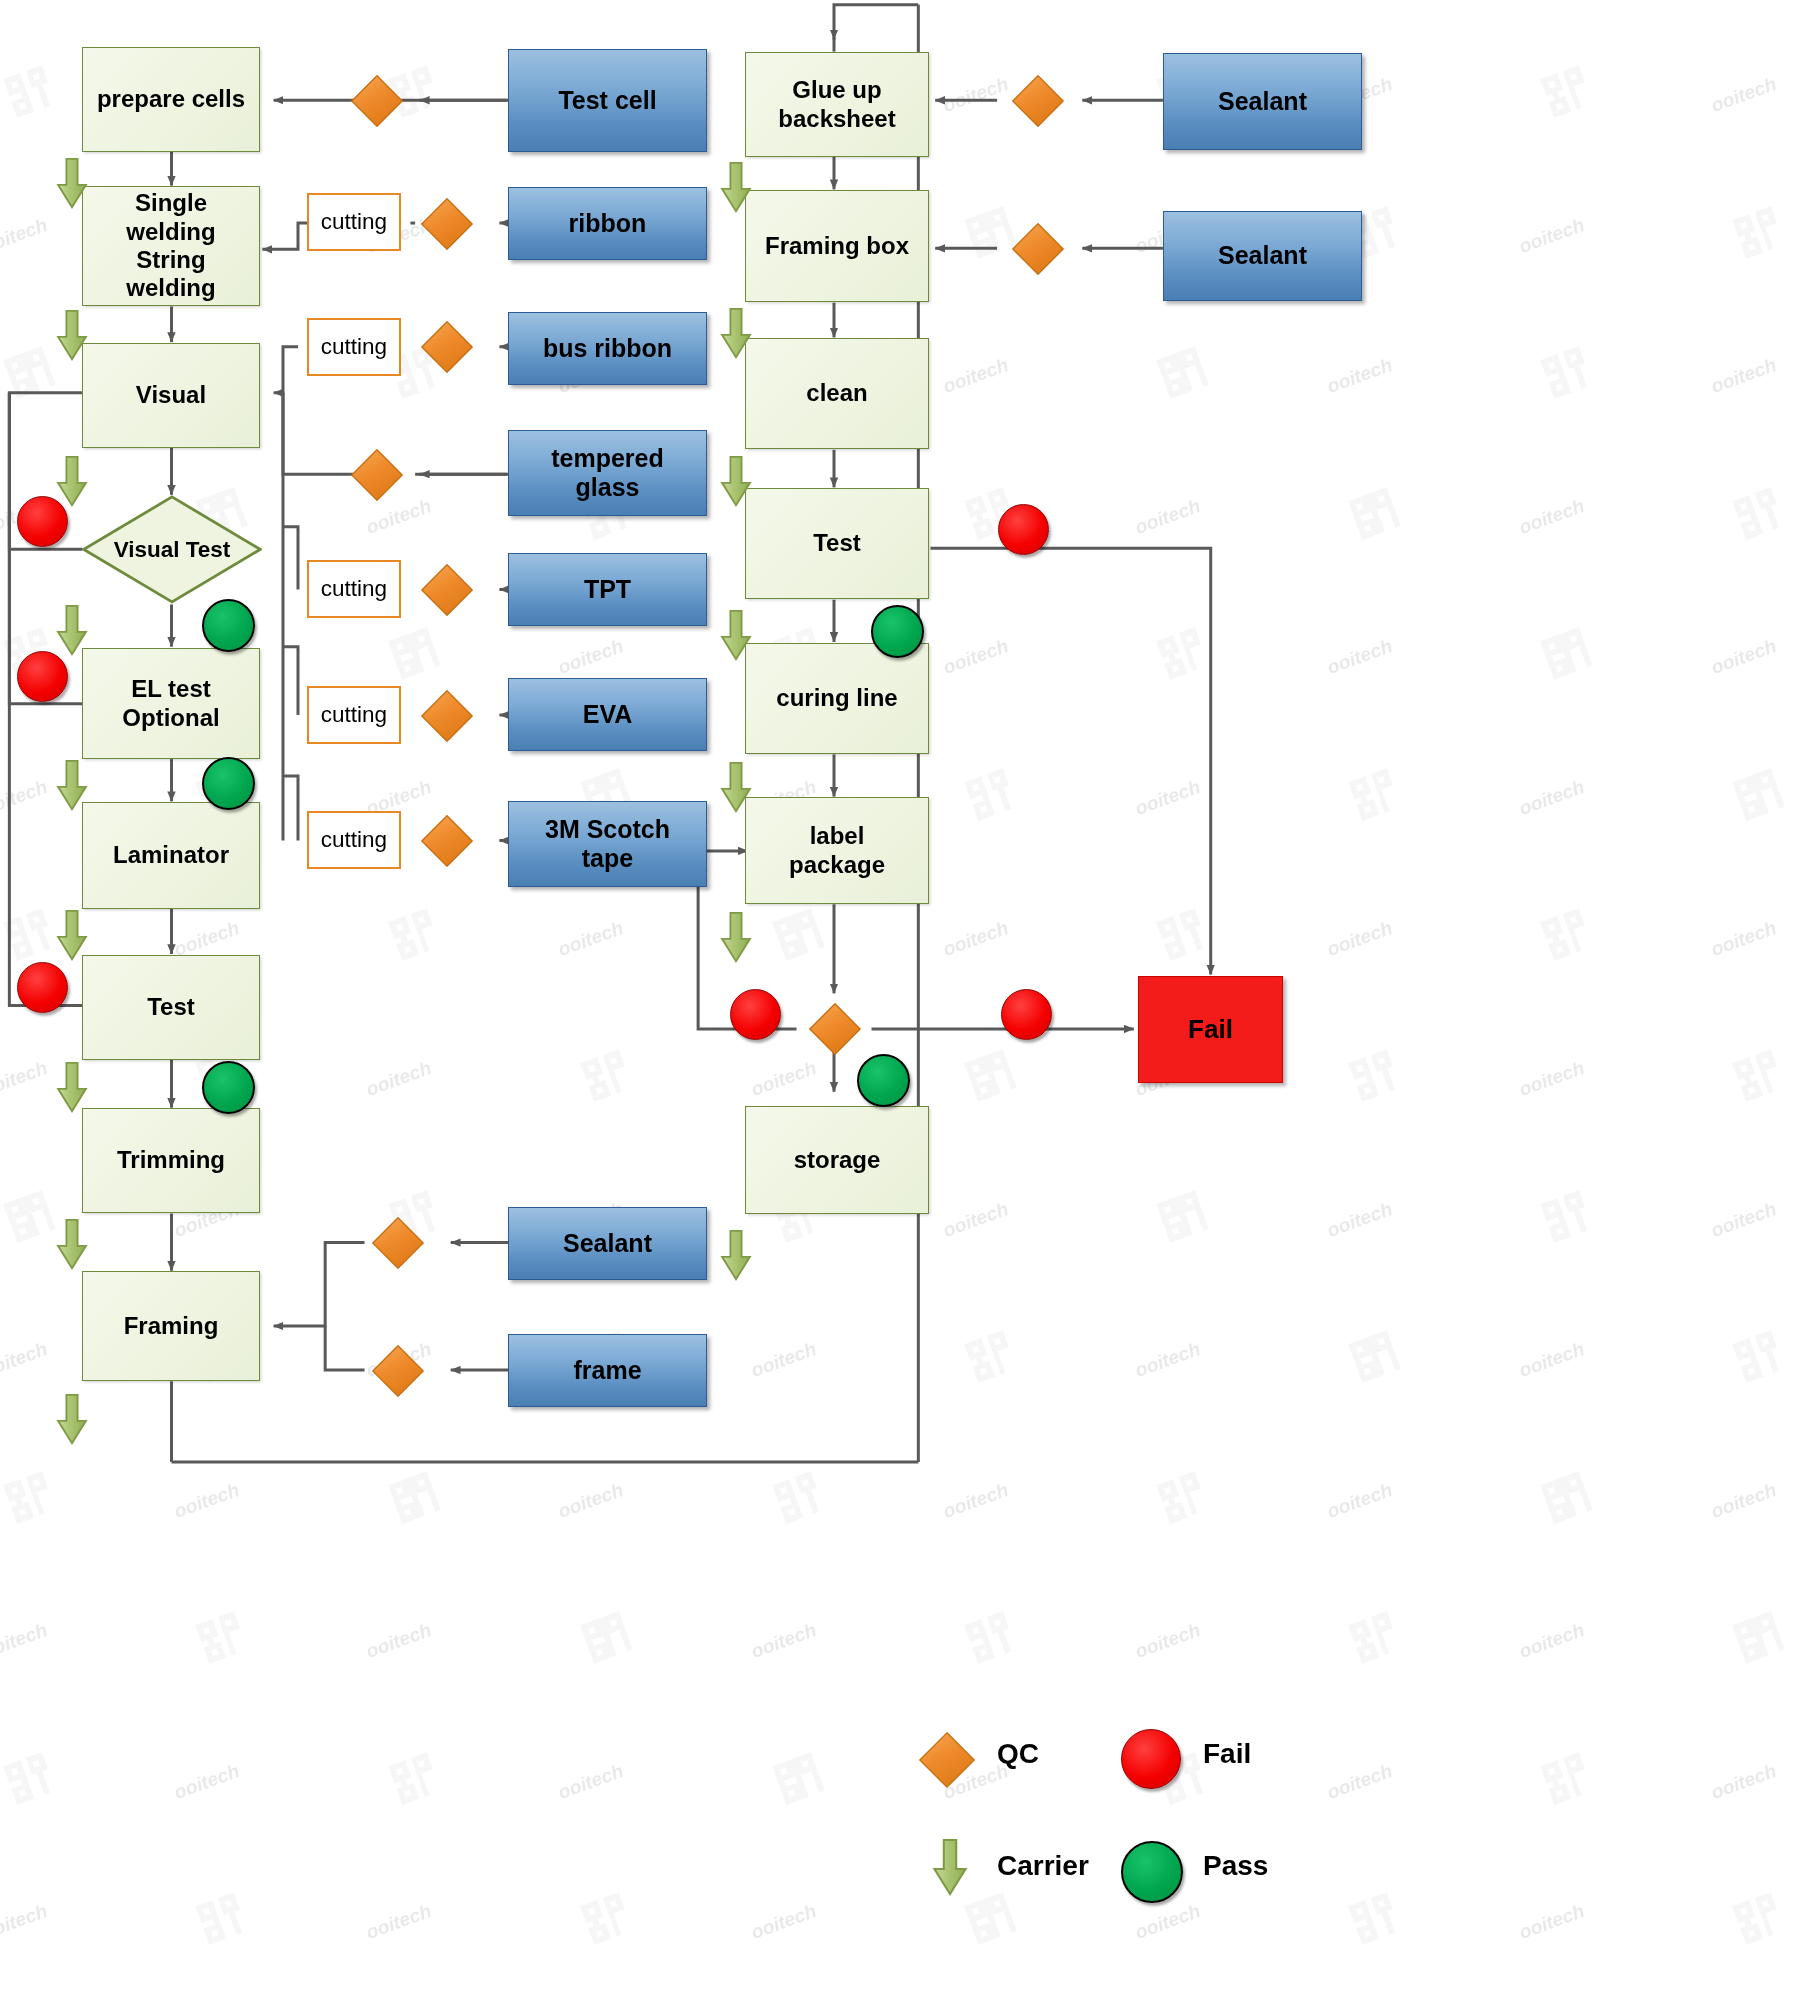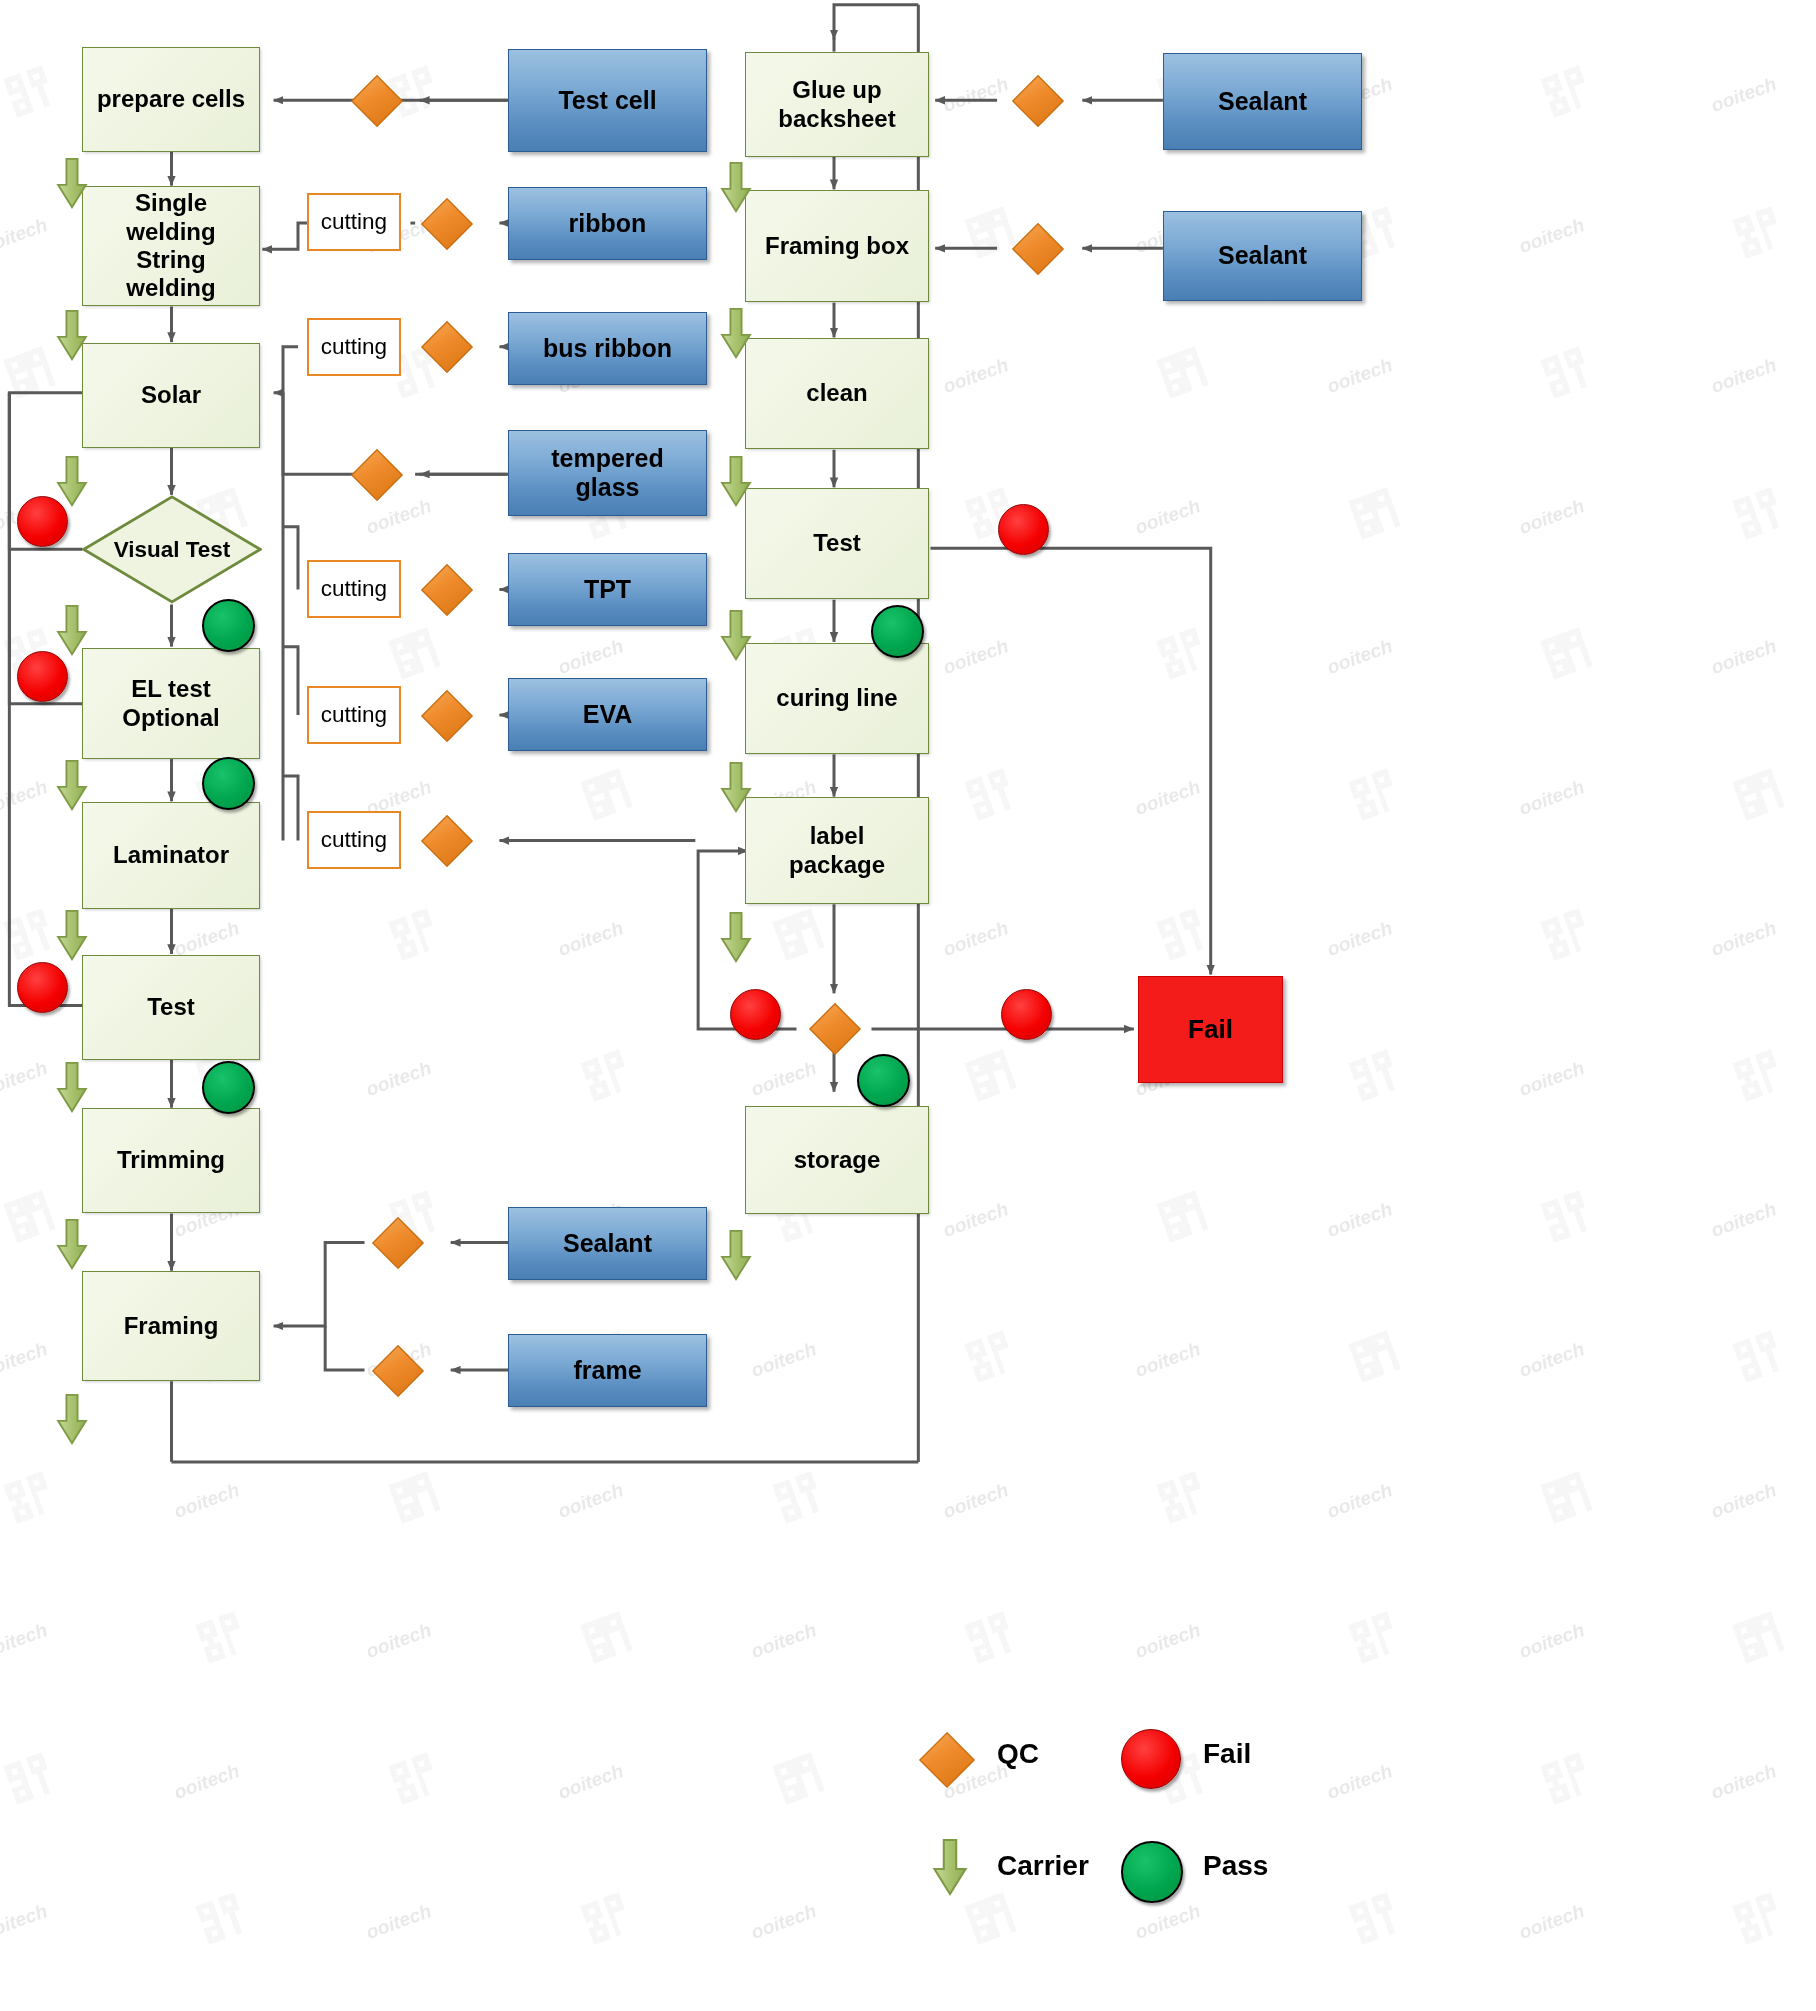--- a/index.html
+++ b/index.html
@@ -2561,21 +2561,21 @@
 
   <div class="pbox" style="left:82px;top:47px;width:178px;height:105px;font-size:24px;">
     <span>prepare cells</span>
   </div>
 
   <div class="pbox" style="left:82px;top:186px;width:178px;height:120px;font-size:24px;">
     <span>Single<br>welding<br>String<br>welding</span>
   </div>
 
   <div class="pbox" style="left:82px;top:343px;width:178px;height:105px;font-size:24px;">
-    <span>Solar</span>
+    <span>Visual</span>
   </div>
 
   <div class="pbox" style="left:82px;top:648px;width:178px;height:111px;font-size:24px;">
     <span>EL test<br>Optional</span>
   </div>
 
   <div class="pbox" style="left:82px;top:802px;width:178px;height:107px;font-size:24px;">
     <span>Laminator</span>
   </div>
 
@@ -2608,20 +2608,23 @@
     <span>bus ribbon</span>
   </div>
   <div class="bbox" style="left:508px;top:430px;width:199px;height:86px;font-size:25px;">
     <span>tempered<br>glass</span>
   </div>
   <div class="bbox" style="left:508px;top:553px;width:199px;height:73px;font-size:25px;">
     <span>TPT</span>
   </div>
   <div class="bbox" style="left:508px;top:678px;width:199px;height:73px;font-size:25px;">
     <span>EVA</span>
+  </div>
+  <div class="bbox" style="left:508px;top:801px;width:199px;height:86px;font-size:25px;">
+    <span>3M Scotch<br>tape</span>
   </div>
   <div class="bbox" style="left:508px;top:1207px;width:199px;height:73px;font-size:25px;">
     <span>Sealant</span>
   </div>
   <div class="bbox" style="left:508px;top:1334px;width:199px;height:73px;font-size:25px;">
     <span>frame</span>
   </div>
 
   <div class="cbox" style="left:307px;top:193px;width:94px;height:58px;font-size:22.5px;">
     <span>cutting</span>

